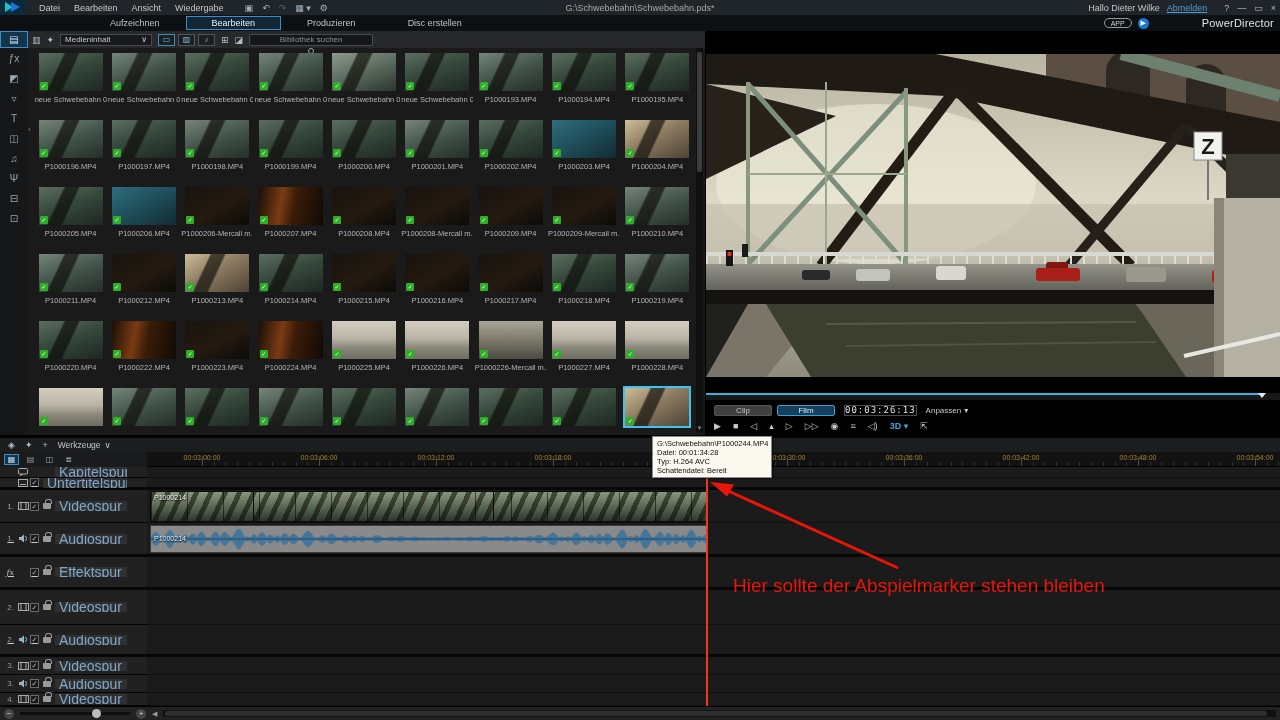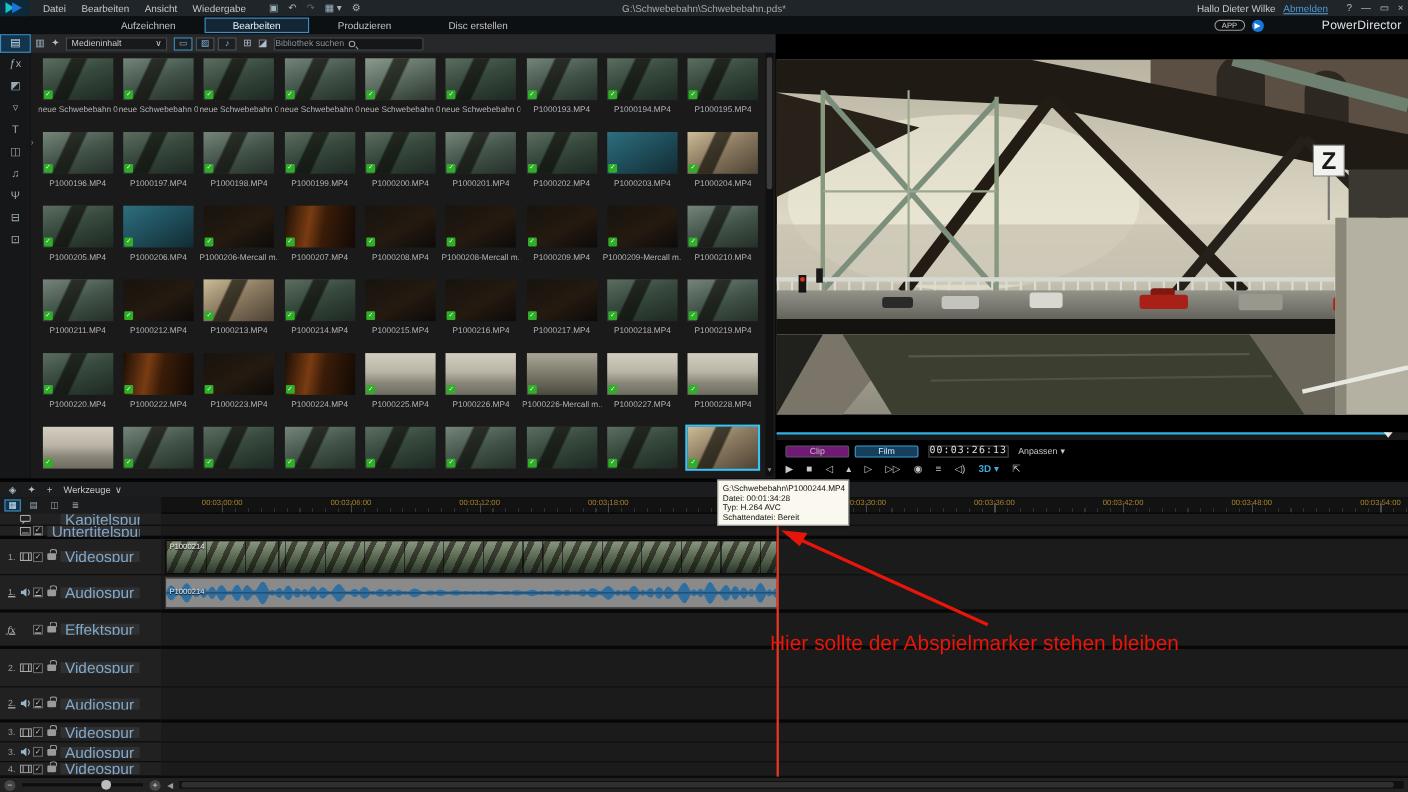--- a/index.html
+++ b/index.html
@@ -47,22 +47,22 @@
   
   #library { left:28px; top:31px; width:677px; height:404px; background:#1a1a1a; }
   #lib-toolbar { position:absolute; left:0; top:0; width:677px; height:17px; background:#26282a;
     display:flex; align-items:center; gap:6px; padding-left:4px; font-size:9px; }
   .lib-ico { color:#aebecb; font-size:9px; }
   #content-select { width:92px; height:12px; background:#17191b; border:1px solid #474b4f; color:#c8c8c8;
     font-size:8px; display:flex; align-items:center; padding:0 4px; justify-content:space-between; }
   .filter-btn { width:17px; height:12px; border:1px solid #50565c; background:#1d2022; color:#7fb2d8;
     font-size:8px; display:flex; align-items:center; justify-content:center; }
   .filter-btn.on { border-color:#3c8fc4; }
-  #search-box { width:136px; height:12px; background:#141618; border:1px solid #474b4f; border-radius:2px;
-    display:flex; align-items:center; padding:0 0; gap:4px; color:#8a8f94; font-size:8px; }
+  #search-box { width:124px; height:12px; background:#141618; border:1px solid #474b4f; border-radius:2px;
+    display:flex; align-items:center; padding:0 18px; gap:4px; color:#8a8f94; font-size:8px;flex-direction:column; }
   #search-glass { width:6px; height:6px; border:1px solid #9aa0a6; border-radius:50%; position:relative; flex:none; }
   #search-glass::after { content:""; position:absolute; left:5px; top:5px; width:3px; height:1px;
     background:#9aa0a6; transform:rotate(45deg); }
 
   #media-grid { position:absolute; left:6px; top:19px; width:660px; height:381px; overflow:hidden;
     display:grid; grid-template-columns:repeat(9,1fr); grid-auto-rows:67px; }
   .cell { display:flex; flex-direction:column; align-items:center; padding-top:3px; }
   .thumb { width:64px; height:38px; position:relative; background:#333; flex:none; }
   .thumb.sel { outline:2px solid #3ec2f2; }
   .badge { position:absolute; left:1px; bottom:1px; width:8px; height:8px; background:#2fae28;
@@ -88,21 +88,21 @@
 
   
   #preview { left:706px; top:31px; width:574px; height:404px; background:#000; }
   #video-frame { position:absolute; left:0; top:23px; width:574px; height:323px; }
   #seekbar { position:absolute; left:0; top:362px; width:574px; height:7px; background:#181818; }
   #seek-fill { position:absolute; left:0; top:0; width:556px; height:2px; background:#2fb4e8; }
   #seek-knob { position:absolute; left:552px; top:0; width:0; height:0;
     border-top:5px solid #e8e8e8; border-left:4px solid transparent; border-right:4px solid transparent; }
   #pv-controls { position:absolute; left:8px; top:373px; width:560px; height:12px; display:flex; gap:5px; align-items:center; }
   .pv-btn { width:58px; height:11px; font-size:8px; display:flex; align-items:center; justify-content:center;
-    background:#701a75; border:1px solid #55585c; color:#c2c2c2; border-radius:2px; }
+    background:#404040; border:1px solid #55585c; color:#c2c2c2; border-radius:2px; }
   .pv-btn.on { background:#153f5c; border-color:#3c9fd4; color:#d8edfa; }
   #timecode { min-width:66px; height:11px; background:#050505; border:1px solid #4a4d50; color:#e0e0e0;
     font-size:9px; letter-spacing:1px; display:flex; align-items:center; justify-content:center;
     font-family:"DejaVu Sans Mono",monospace; margin-left:4px; }
   #fit-dd { display:flex; align-items:center; gap:3px; font-size:8px; color:#c8c8c8; margin-left:4px; }
   #transport { position:absolute; left:8px; top:388px; width:560px; height:14px; display:flex; gap:12px;
     align-items:center; font-size:9px; color:#c8c8c8; }
   #transport .t3d { color:#3fa8dc; font-weight:bold; font-size:9px; }
 
   
@@ -151,21 +151,21 @@
 
   #playhead { left:706px; top:452px; width:2px; height:254px; background:#f03820; z-index:20; }
   #playhead-top { left:702px; top:452px; width:0; height:0; border-top:5px solid #f05a30;
     border-left:5px solid transparent; border-right:5px solid transparent; z-index:21; }
 
   #tooltip { left:652px; top:436px; width:120px; background:#faf8ef; border:1px solid #8a8a8a;
     padding:2px 4px; z-index:40; box-shadow:1px 1px 2px rgba(0,0,0,.6); }
   #tooltip div { font-size:7.5px; line-height:9px; color:#111; white-space:nowrap; }
 
   #annot-arrow { left:700px; top:468px; width:220px; height:115px; z-index:30; pointer-events:none; }
-  #annot-text { left:700px; top:575px; width:460px; font-size:19px; z-index:30; white-space:nowrap; }
+  #annot-text { left:733px; top:575px; width:460px; font-size:19px; z-index:30; white-space:nowrap; }
 
   
   #bottombar { left:0; top:706px; width:1280px; height:14px; background:#222; border-top:1px solid #000;
     display:flex; align-items:center; gap:6px; padding-left:4px; }
   .zoom-btn { width:10px; height:10px; border-radius:50%; background:#464646; color:#ddd; font-size:8px;
     line-height:9px; text-align:center; flex:none; }
   #zoom-track { width:110px; height:3px; background:#0e0e0e; position:relative; flex:none; }
   #zoom-handle { position:absolute; left:72px; top:-3px; width:9px; height:9px; border-radius:50%; background:#bdbdbd; }
   #scroll-left { color:#9a9a9a; font-size:7px; }
   #hscroll { flex:1; height:7px; background:#101010; margin-right:4px; position:relative; }

